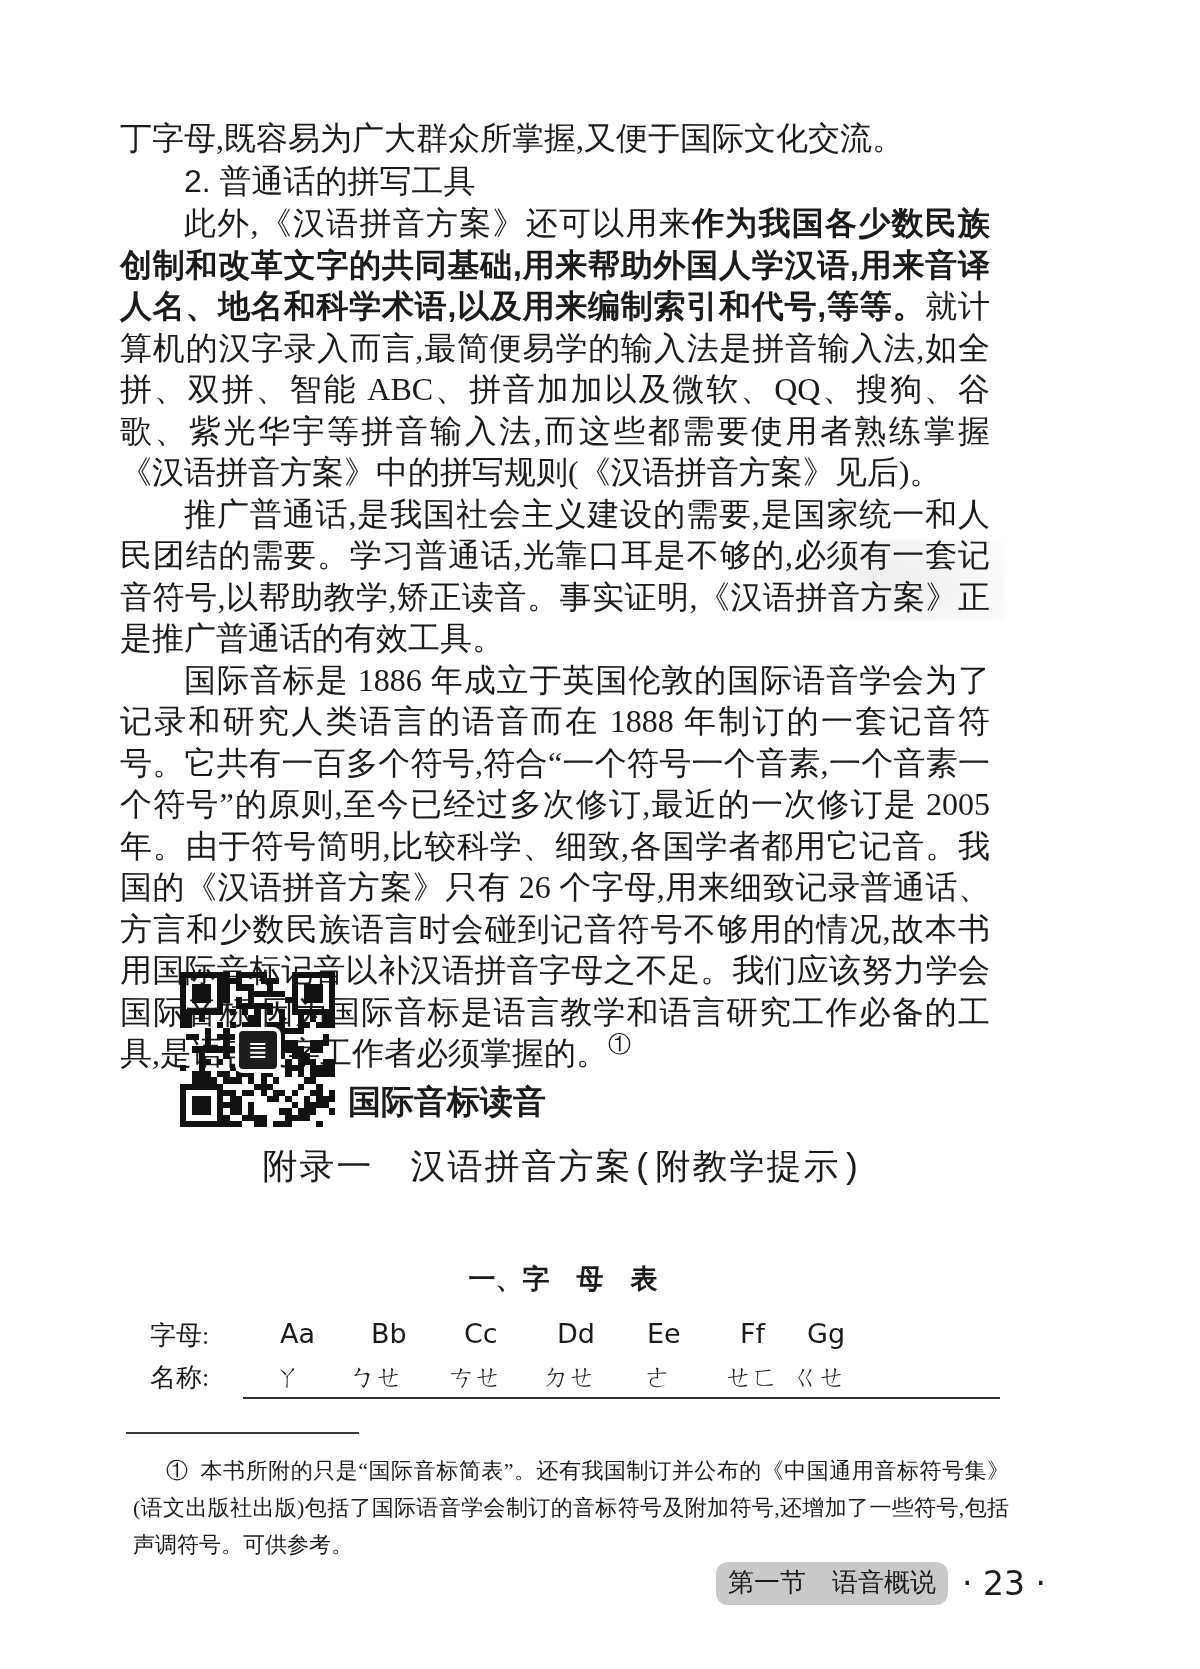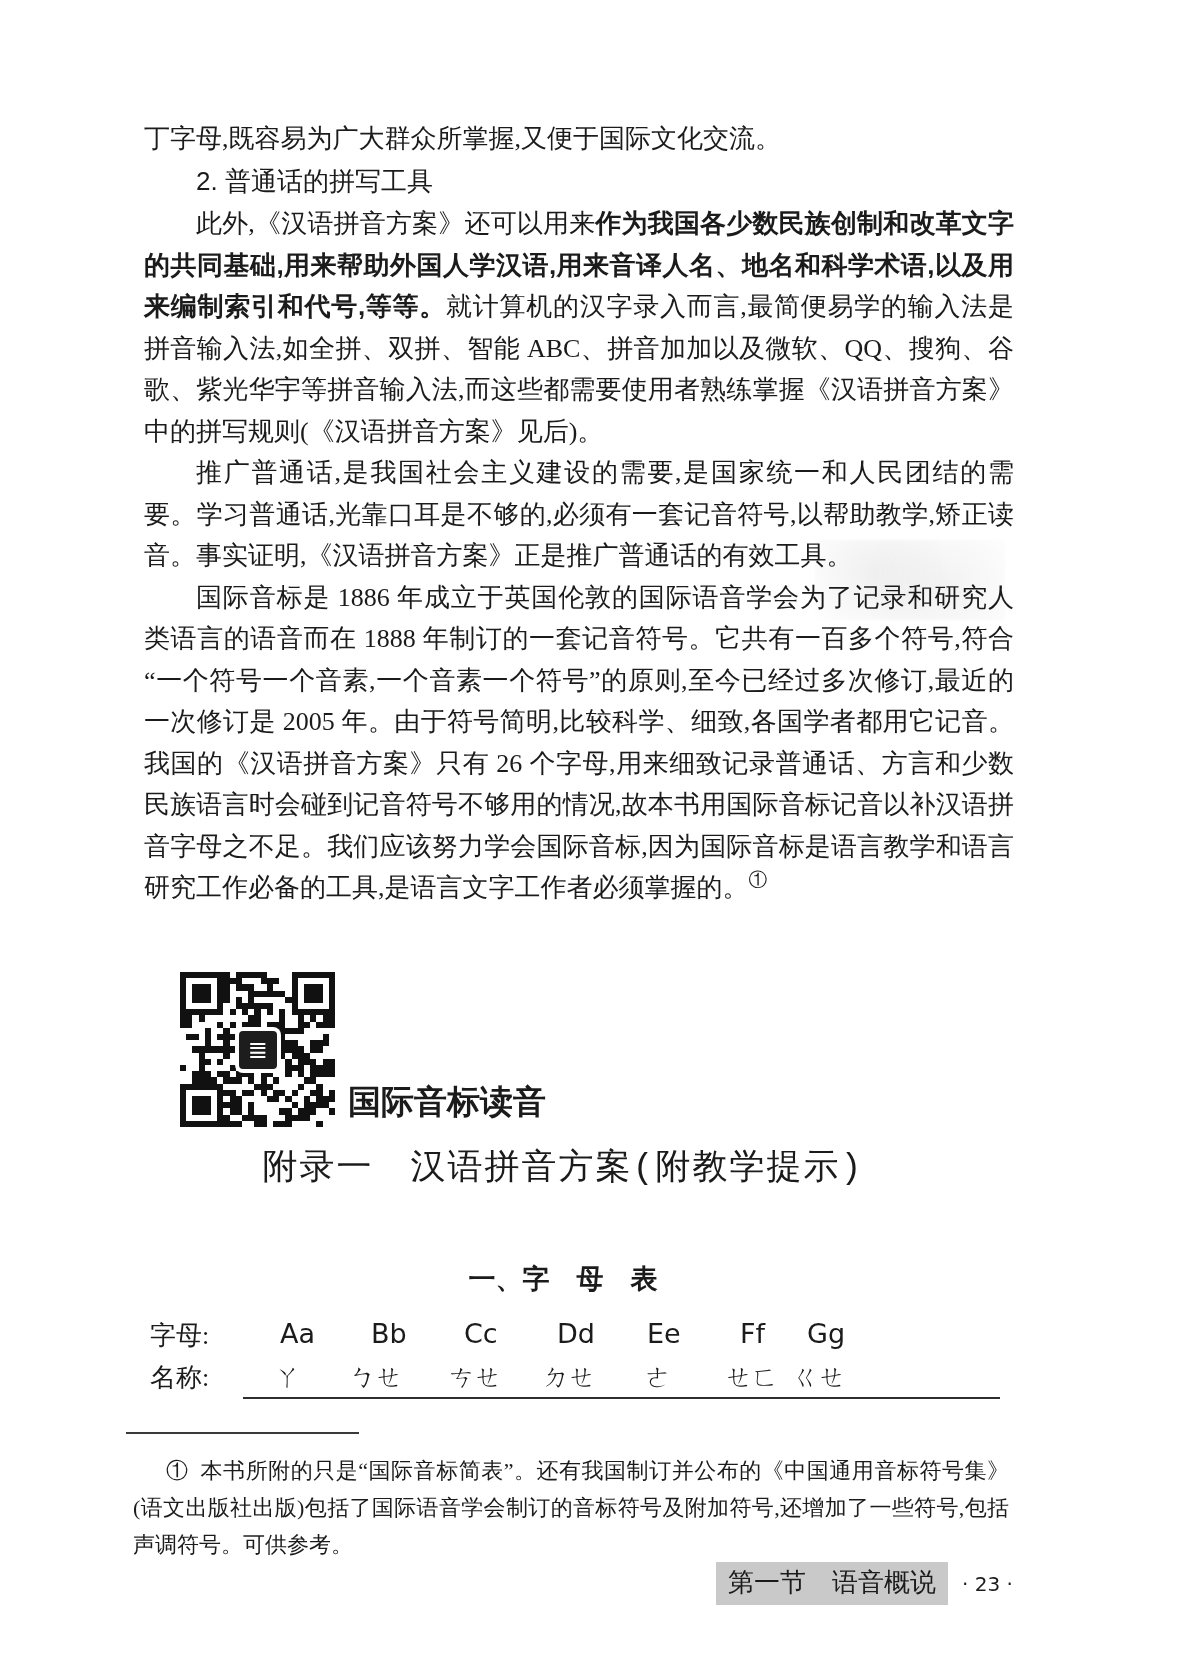--- a/index.html
+++ b/index.html
@@ -7,22 +7,22 @@
     position:relative;
     width:1200px;height:1669px;
     margin:0 auto;
     background:#ffffff;
     overflow:hidden;
     font-family:"Liberation Serif","DejaVu Serif",serif;
     color:#1b1b1b;
   }
   
   .text-col{
-    position:absolute;left:144px;top:118px;width:870px;
-    font-size:26px;line-height:41.5px;
+    position:absolute;left:120px;top:118px;width:870px;
+    font-size:32px;line-height:41.5px;
     text-align:justify;text-justify:inter-ideograph;
   }
   .text-col p{margin:0;text-indent:2em;}
   .text-col p.cont{text-indent:0;}
   .text-col .subhead{
     margin:1px 0;text-indent:2em;font-weight:normal;
     font-family:"Liberation Sans","DejaVu Sans",sans-serif;
   }
   .text-col b{font-family:"Liberation Sans","DejaVu Sans",sans-serif;}
   sup.noteref{font-size:0.72em;vertical-align:super;line-height:0;}
@@ -98,23 +98,24 @@
   
   .footer{
     position:absolute;left:716px;top:1562px;
     display:flex;align-items:center;gap:14px;
   }
   .footer-box{
     background:#c9c9c9;
     padding:3px 12px 5px 12px;
     font-size:26px;
     font-family:"Liberation Sans","DejaVu Sans",sans-serif;
+    border-radius:12px;
   }
   .page-num{
-    font-size:20px;
+    font-size:33px;
     font-family:"DejaVu Sans","Liberation Sans",sans-serif;
     text-align:right;
   }
 </style>
 </head>
 <body>
 
 <div class="page">
 
   <div class="text-col">

